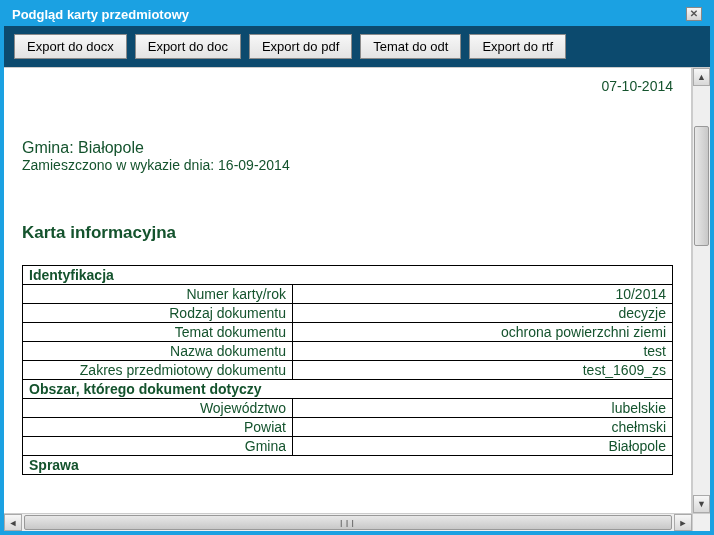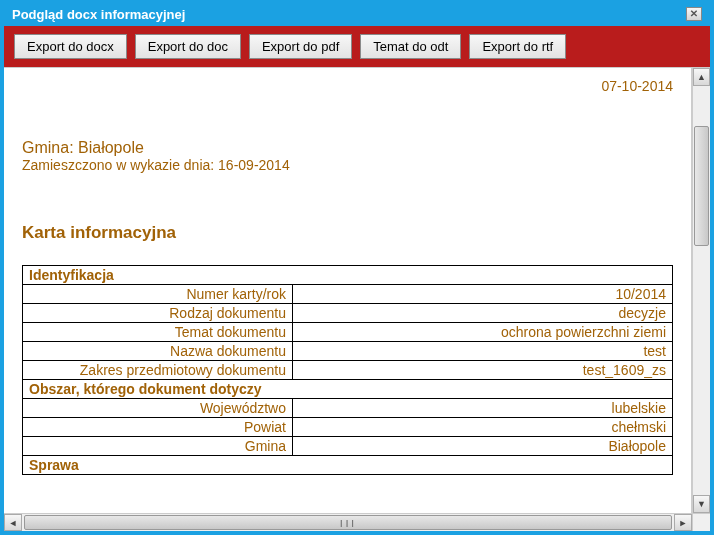--- a/index.html
+++ b/index.html
@@ -39,21 +39,21 @@
     border: 1px solid #888;
     display: flex;
     align-items: center;
     justify-content: center;
     font-size: 10px;
     line-height: 1;
     color: #555;
     cursor: pointer;
   }
   .toolbar {
-    background: #b91c1c;
+    background: #0c4a6e;
     padding: 8px 10px;
     border-bottom: 1px solid #ccc;
     display: flex;
     gap: 8px;
   }
   .toolbar button {
     background: linear-gradient(#f7f7f7, #e3e3e3);
     border: 1px solid #8a8a8a;
     padding: 4px 12px;
     font-size: 13px;
@@ -71,21 +71,21 @@
     flex: 1;
     overflow: hidden;
     position: relative;
     border-right: 1px solid #ccc;
     margin-right: 18px;
     margin-bottom: 18px;
   }
   .doc-content {
     padding: 10px 18px 0 18px;
     font-size: 14px;
-    color: #a16207;
+    color: #14532d;
   }
   .date-line {
     text-align: right;
     font-size: 14px;
   }
   .gmina-line {
     margin-top: 45px;
     font-size: 16px;
   }
   .posted-line {
@@ -205,21 +205,21 @@
     background: #f0f0f0;
     border-left: 1px solid #ccc;
     border-top: 1px solid #ccc;
   }
 </style>
 </head>
 <body>
 
 <div class="window">
   <div class="titlebar">
-    <span>Podgląd docx informacyjnej</span>
+    <span>Podgląd karty przedmiotowy</span>
     <span class="close-btn">
       <span>✕</span>
     </span>
   </div>
 
   <div class="toolbar">
     <button>Export do docx</button>
     <button>Export do doc</button>
     <button>Export do pdf</button>
     <button>Temat do odt</button>

